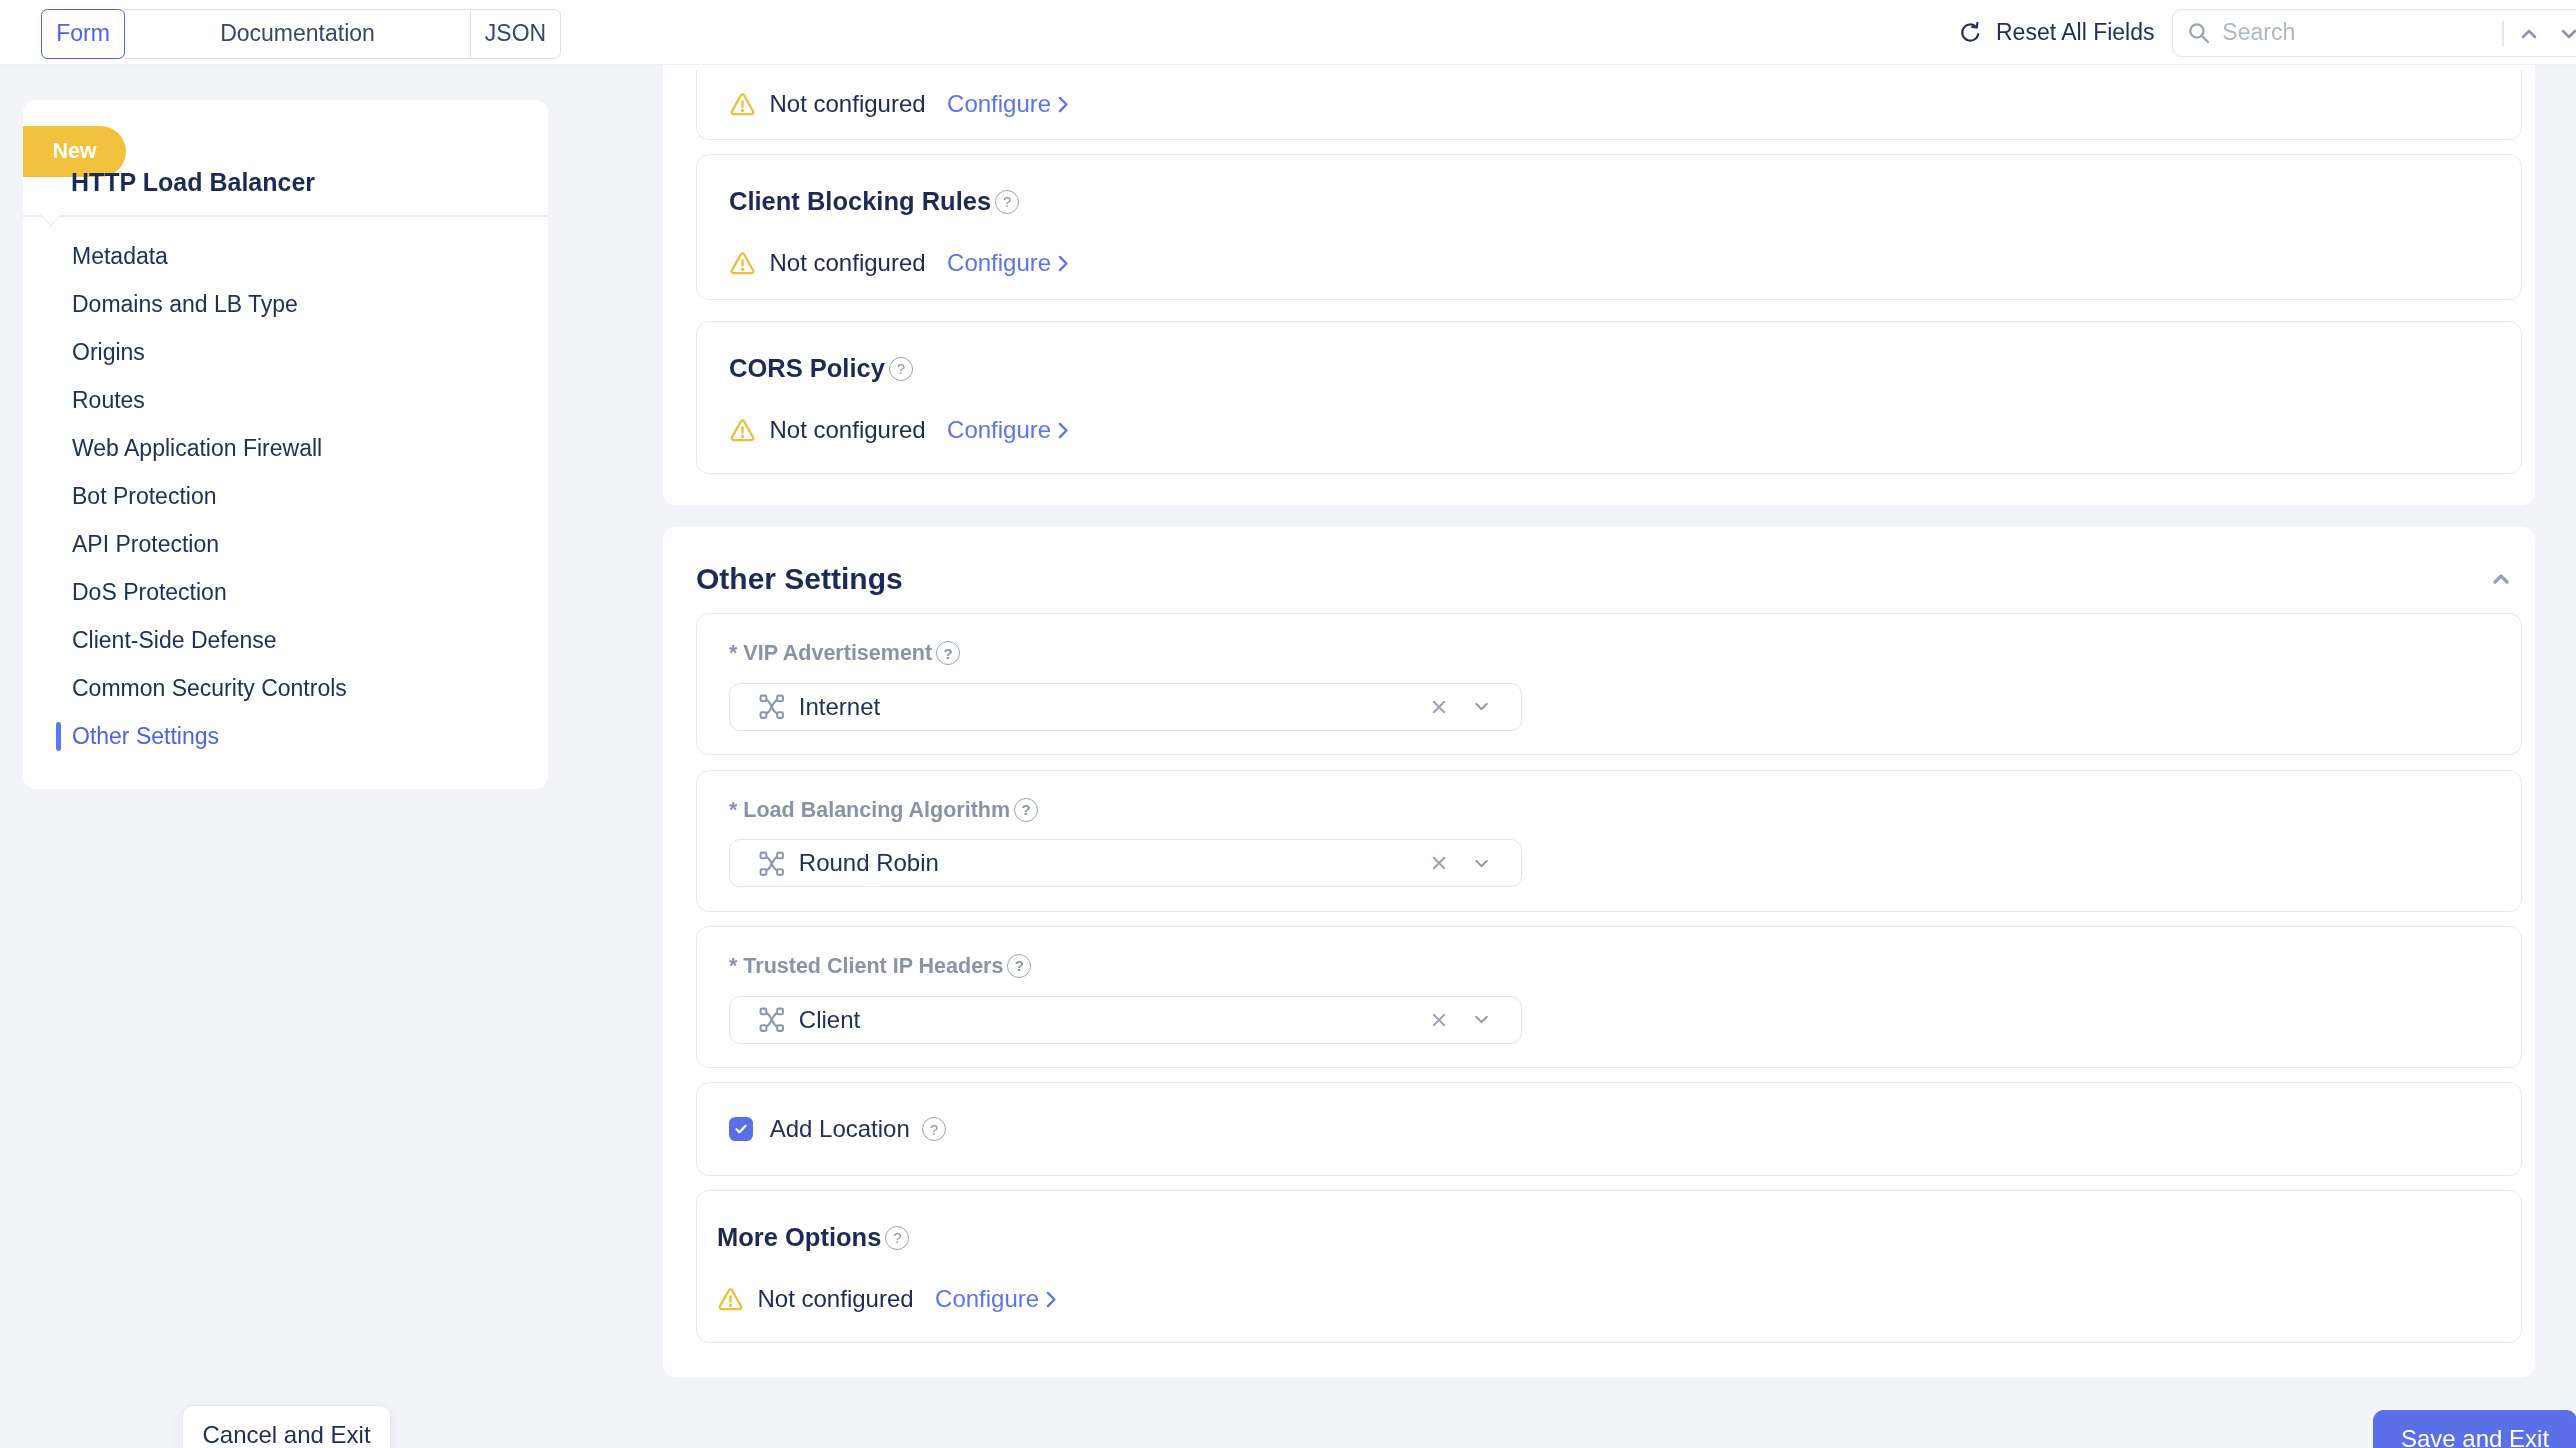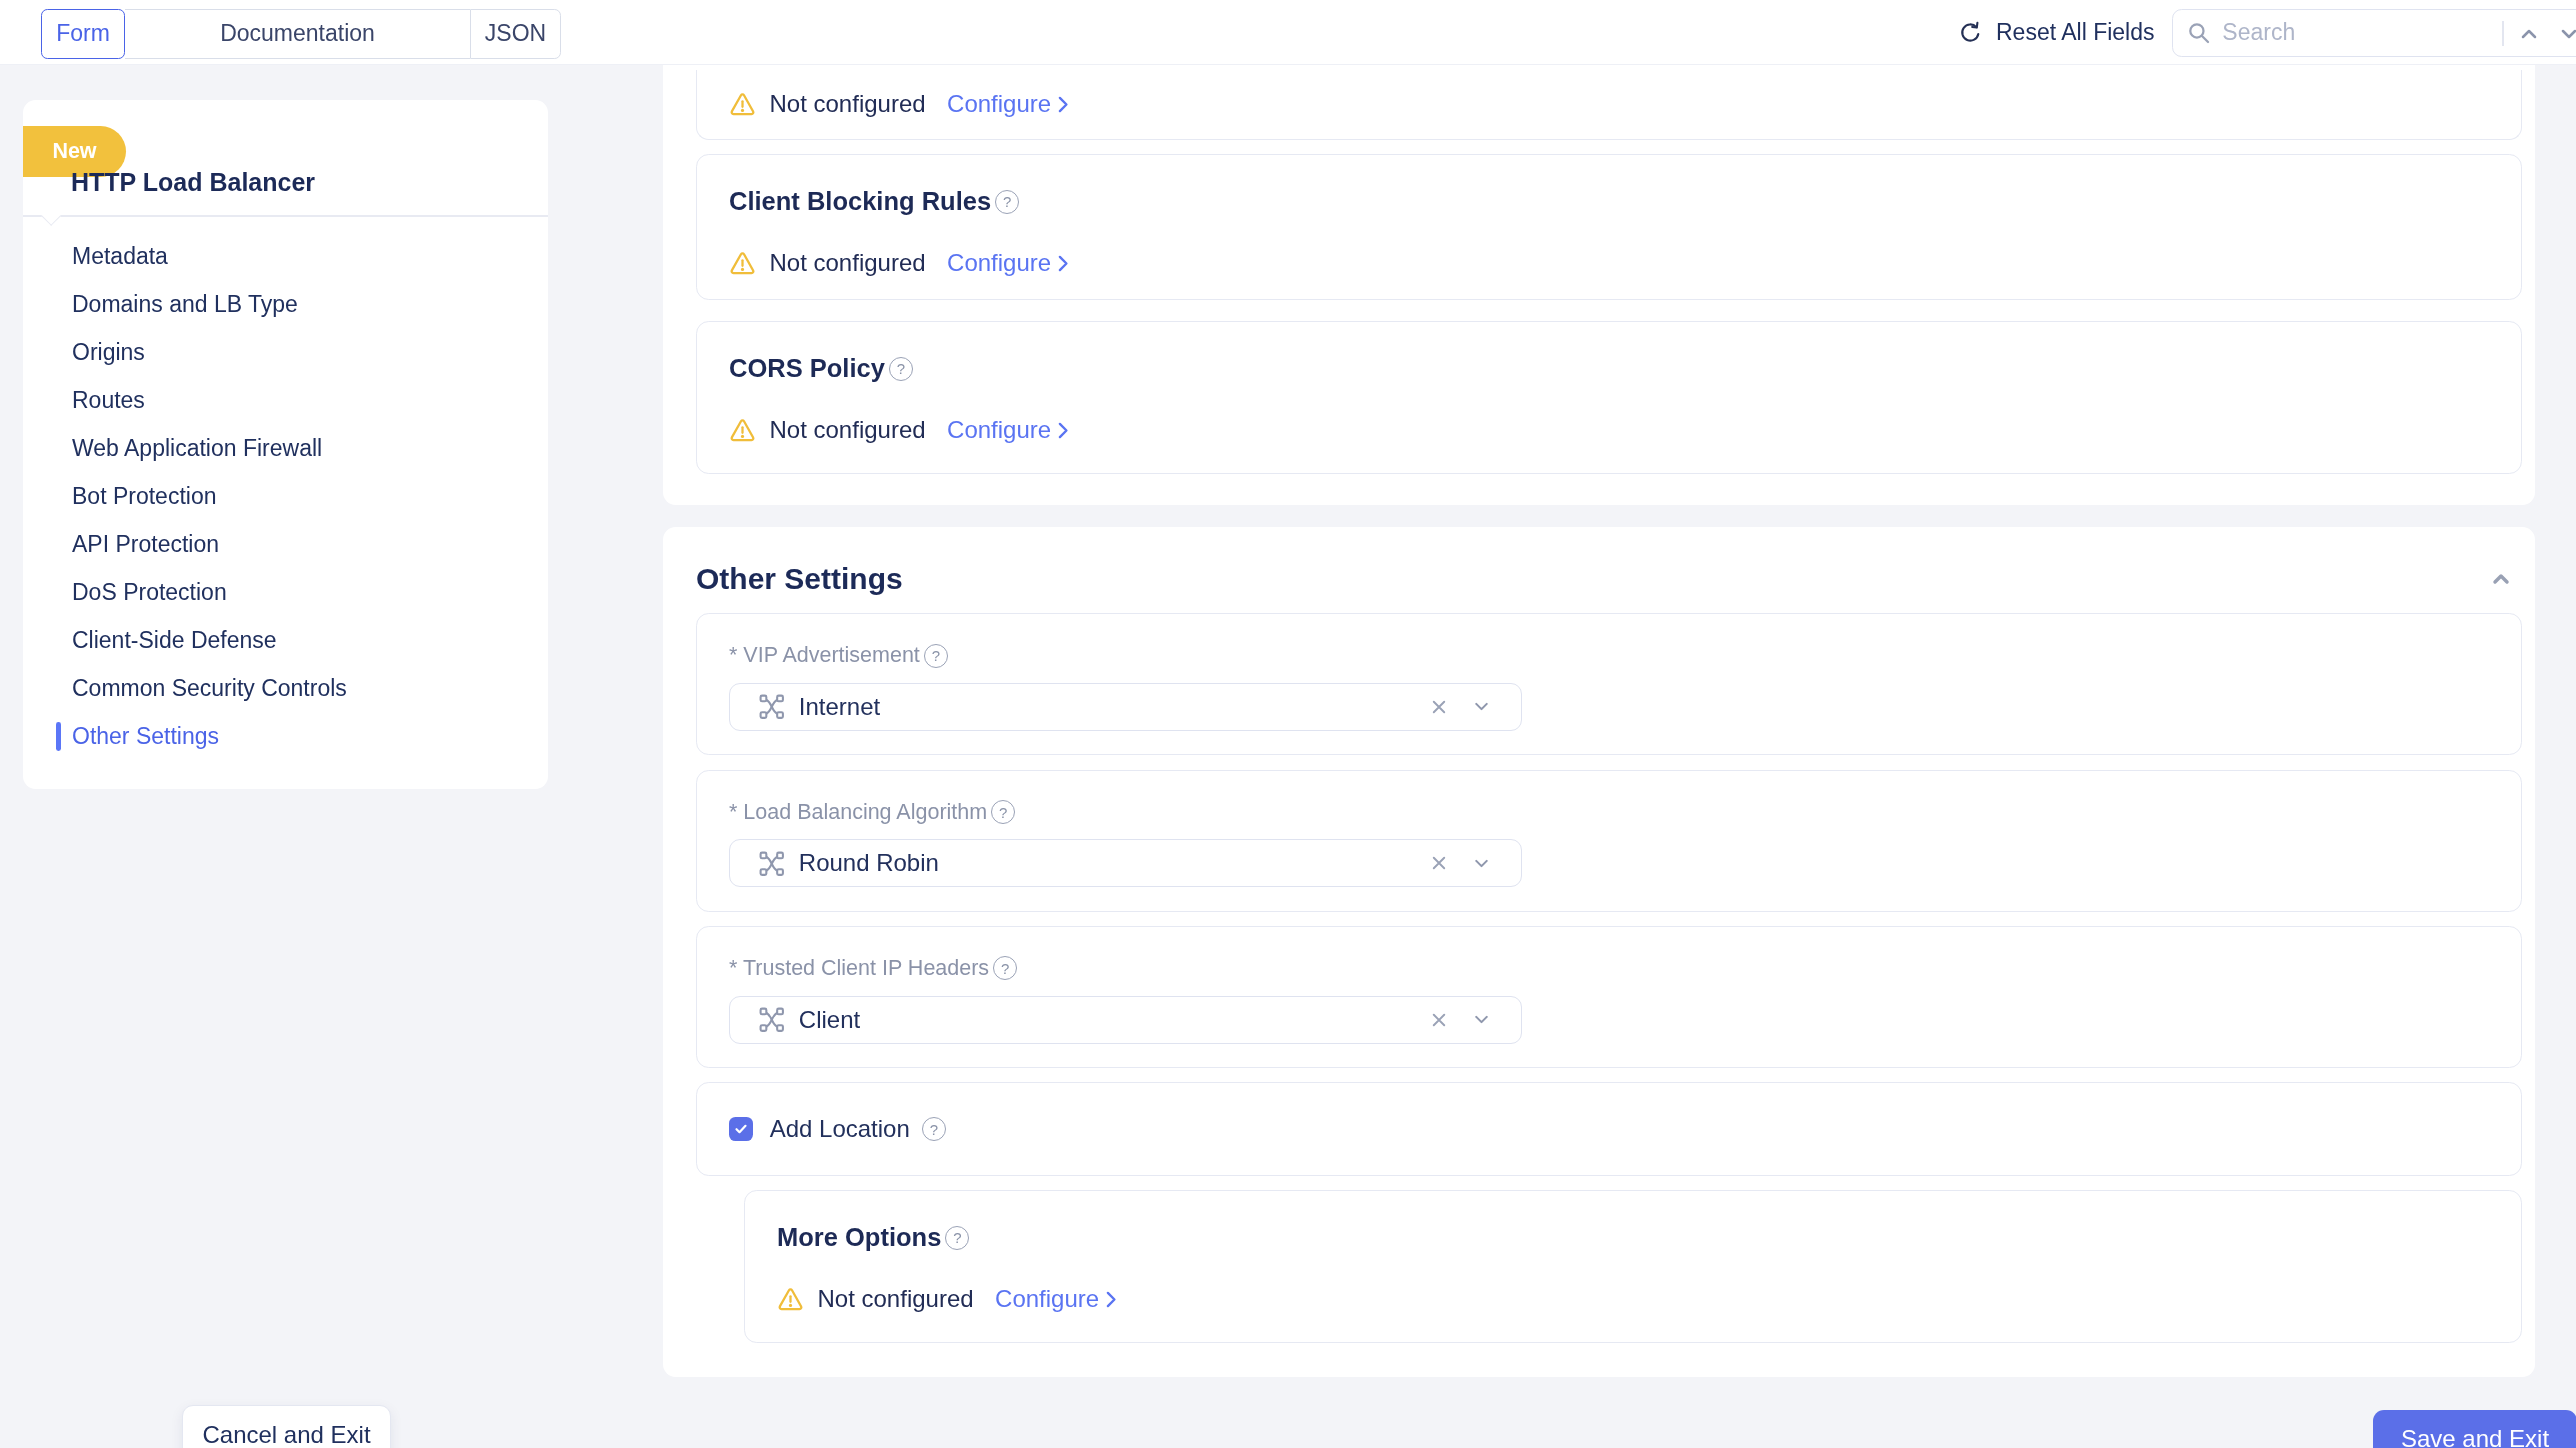--- a/index.html
+++ b/index.html
@@ -101,38 +101,38 @@
   .status-row { display:flex; align-items:center; margin-top:30px; }
   .status-text { font-size:24px; color:#212c55; margin-left:13.5px; }
   .configure { font-size:24px; color:#5a74f2; margin-left:21.5px; cursor:pointer; display:flex; align-items:center; gap:1px; }
 
   .section-head { position:relative; margin:32px 0 0 0; }
   .section-title { font-size:30px; font-weight:bold; color:#1c2a58; line-height:40px; }
   .collapse-btn { position:absolute; right:9.6px; top:8px; cursor:pointer; }
 
   .field-card { margin-top:14.3px; height:142px; padding:27px 0 0 32px; }
   .field-card:first-of-type { margin-top:25.5px; }
-  .field-label-row { display:flex; align-items:center; gap:4px; height:29px; }
+  .field-label-row { display:flex; align-items:flex-start; gap:4px; height:29px;font-weight:bold; }
   .field-label { font-size:21.5px; color:#8a92a8; }
   .select {
     margin-top:12.7px; width:793px; height:48px; border:1.6px solid #dfe3f0; border-radius:11px;
     display:flex; align-items:center; padding:0 29px; background:#fff; cursor:pointer;
   }
   .select-value { font-size:24px; color:#22305c; margin-left:14.3px; }
   .select-clear { margin-left:auto; cursor:pointer; display:flex; }
   .select-chev { margin-left:21px; cursor:pointer; display:flex; }
 
   .check-card { margin-top:14.3px; height:94px; display:flex; align-items:center; padding-left:32px; }
   .checkbox {
     width:24px; height:24px; border-radius:6.4px; background:#5b6fe8;
     display:flex; align-items:center; justify-content:center; cursor:pointer;
   }
   .check-label { font-size:24px; color:#22305c; margin-left:16.7px; }
 
-  .more-card { margin-top:14.3px; height:153px; padding:29px 32px 0;margin-left:48px; }
+  .more-card { margin-top:14.3px; height:153px; padding:29px 20px 0; }
 
   .help-icon {
     width:24px; height:24px; border:1.6px solid #9aa2b6; border-radius:50%;
     display:inline-flex; align-items:center; justify-content:center;
     font-size:15px; color:#8a93a8; flex:none; cursor:default;
   }
   .help-icon::after { content:"?"; }
 
   
   .btn-cancel {

